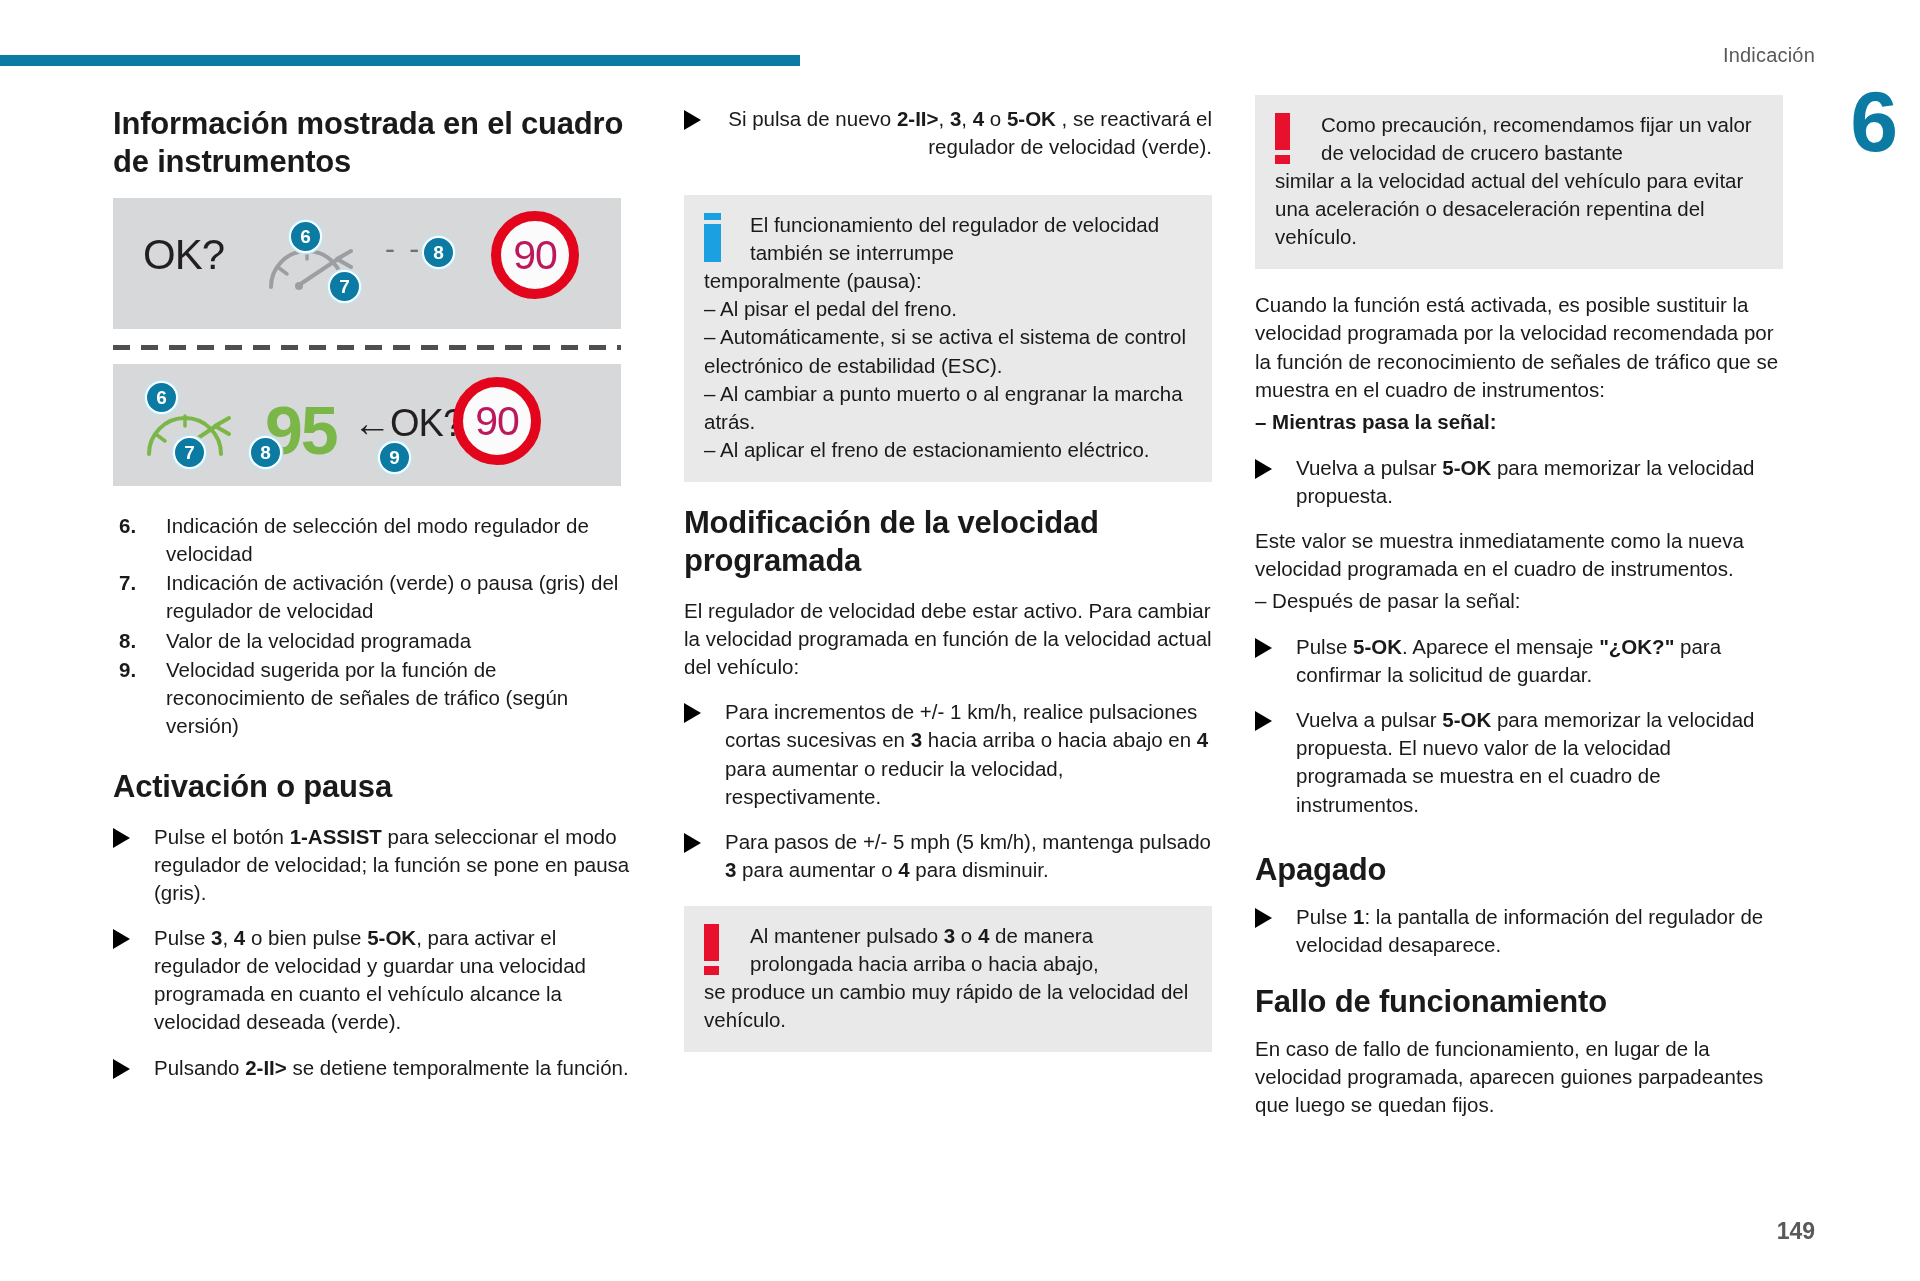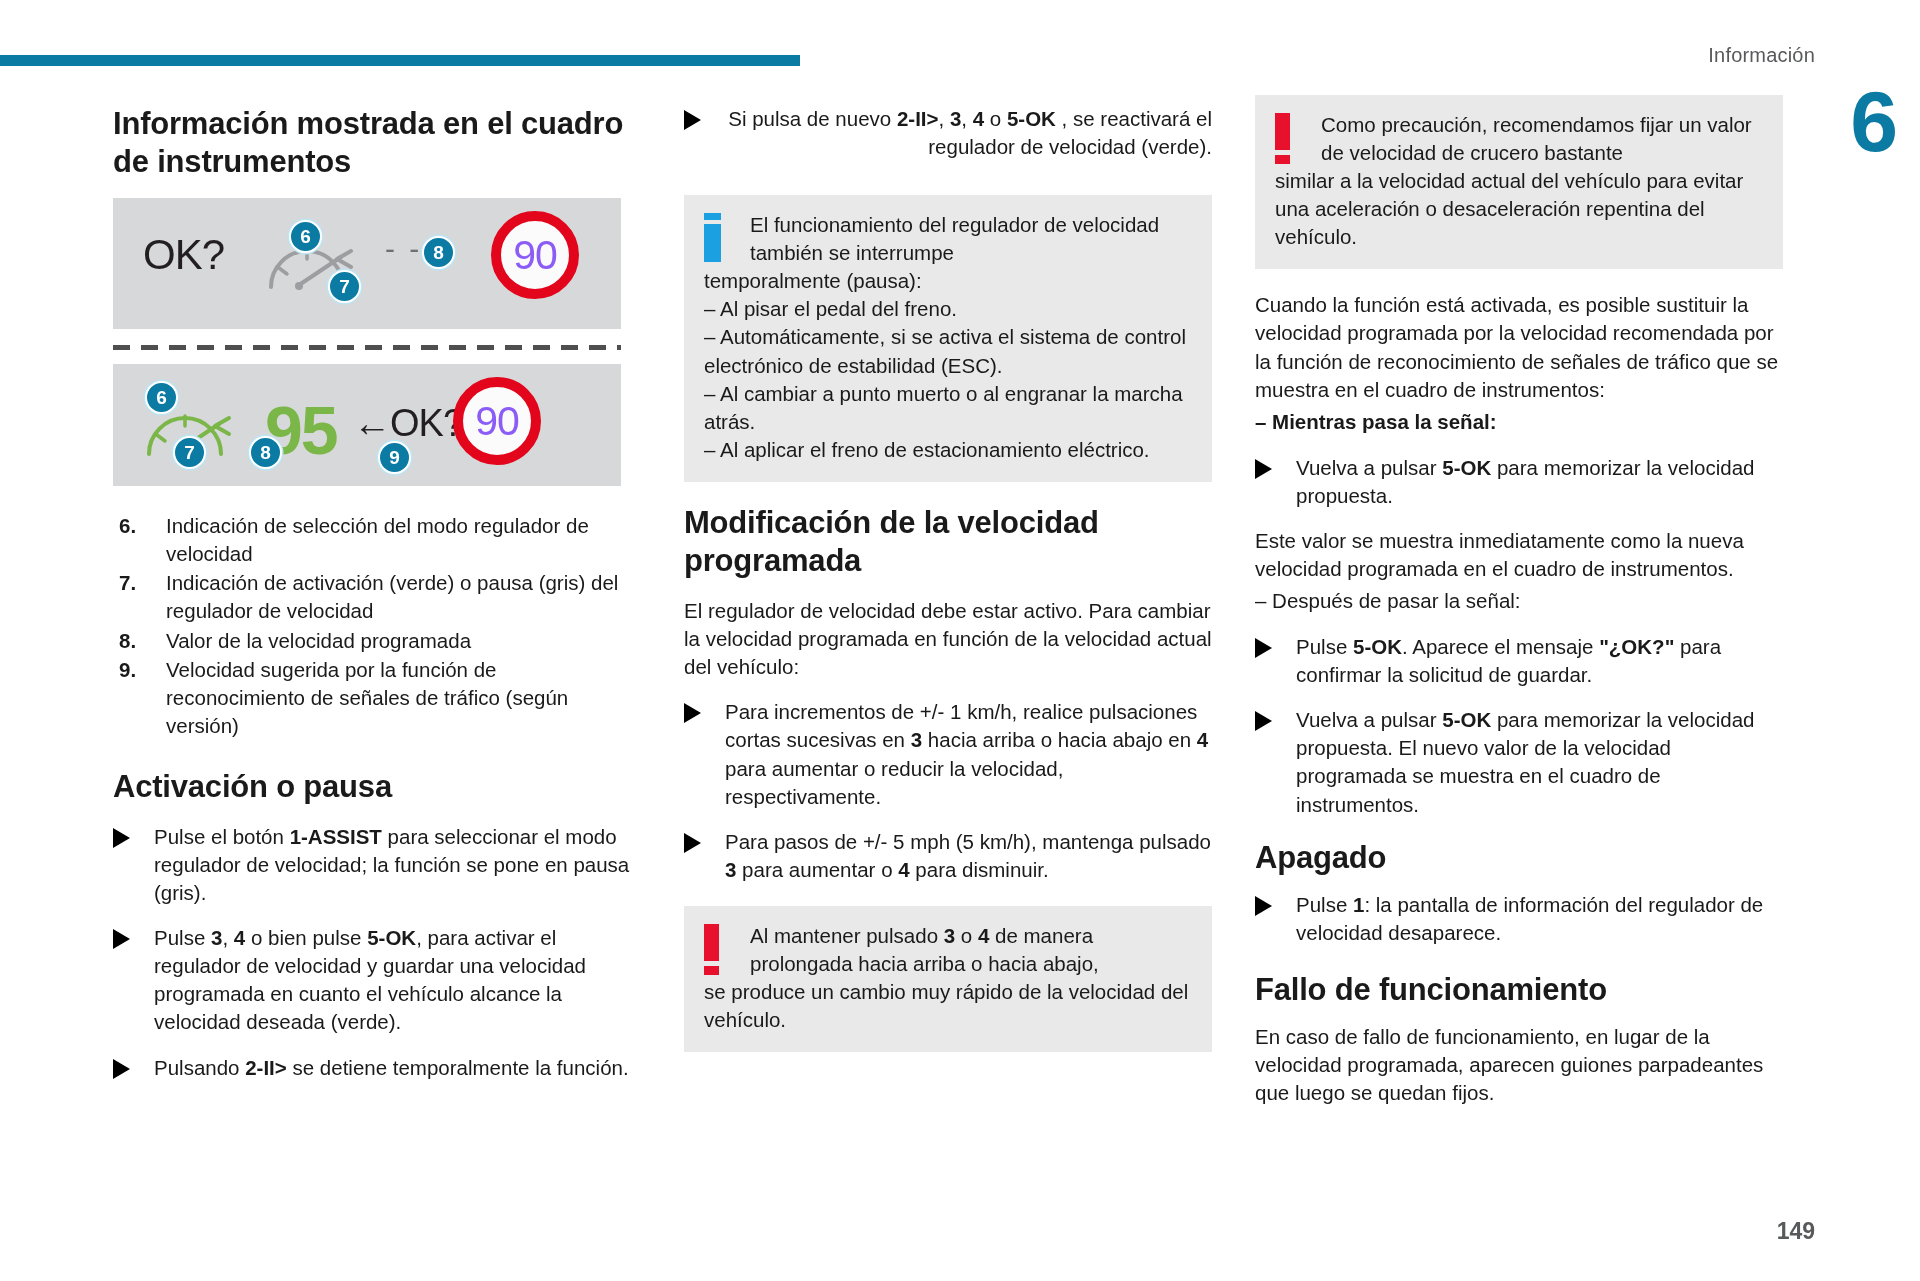--- a/index.html
+++ b/index.html
@@ -193,21 +193,21 @@
     width: 88px;
     height: 88px;
     border-radius: 50%;
     border: 10px solid #e3051b;
     background: #fbfbfb;
     box-sizing: border-box;
     display: flex;
     align-items: center;
     justify-content: center;
     font-size: 41px;
-    color: #8b5cf6;
+    color: #be185d;
     letter-spacing: -1px;
   }
   .dashes {
     position: absolute;
     font-size: 30px;
     color: #6f7072;
     letter-spacing: 3px;
   }
   .callout {
     position: absolute;
@@ -225,21 +225,21 @@
     justify-content: center;
     box-sizing: border-box;
     z-index: 5;
   }
   .gauge { position: absolute; }
 </style>
 </head>
 <body>
 
 <div class="blue-rule"></div>
-<div class="running-head">Información</div>
+<div class="running-head">Indicación</div>
 <div class="chapter-num">6</div>
 <div class="page-num">149</div>
 
 <div class="col" id="col1">
 
   <h1 class="sect">Información mostrada en el cuadro de instrumentos</h1>
 
   <div class="figs-wrap">
 
     <div class="fig">
@@ -390,21 +390,21 @@
 
   <div class="tri-item">
     <span class="tri"></span>
     <span>Pulse <b>5-OK</b>. Aparece el mensaje <b>"¿OK?"</b> para confirmar la solicitud de guardar.</span>
   </div>
   <div class="tri-item">
     <span class="tri"></span>
     <span>Vuelva a pulsar <b>5-OK</b> para memorizar la velocidad propuesta. El nuevo valor de la velocidad programada se muestra en el cuadro de instrumentos.</span>
   </div>
 
-  <h1 class="sect tight" style="margin-top:20px;">Apagado</h1>
+  <h1 class="sect tight" style="margin-top:32px;">Apagado</h1>
 
   <div class="tri-item">
     <span class="tri"></span>
     <span>Pulse <b>1</b>: la pantalla de información del regulador de velocidad desaparece.</span>
   </div>
 
   <h1 class="sect tight" style="margin-top:24px;">Fallo de funcionamiento</h1>
 
   <p class="body">En caso de fallo de funcionamiento, en lugar de la velocidad programada, aparecen guiones parpadeantes que luego se quedan fijos.</p>
 </div>

